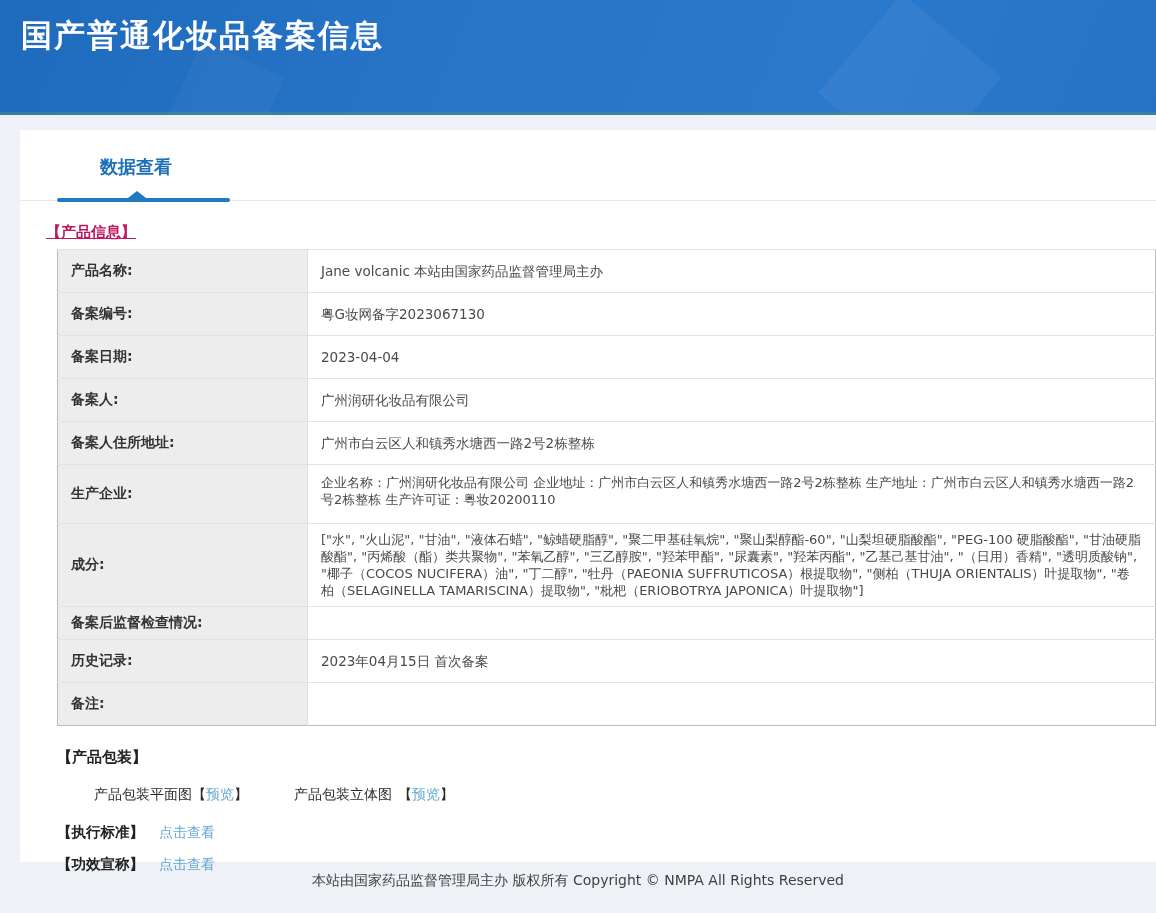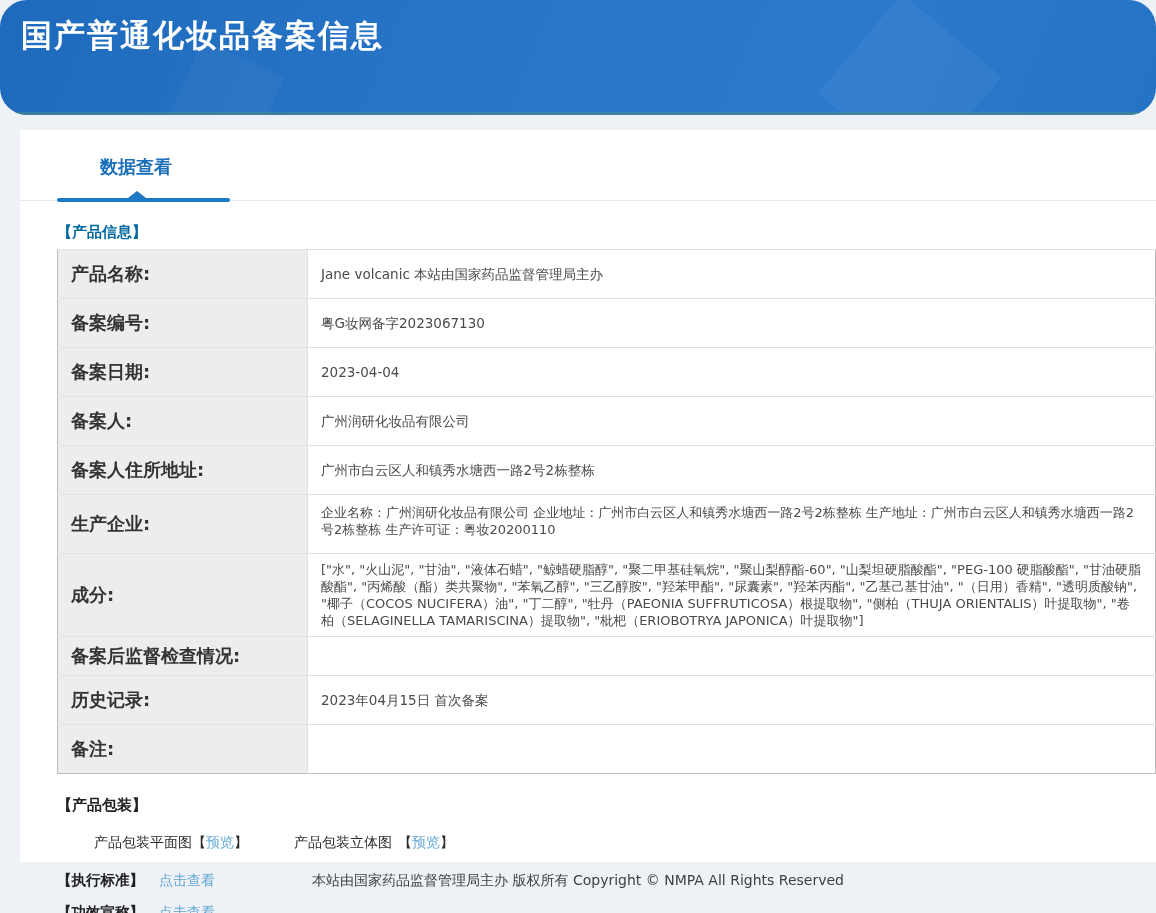--- a/index.html
+++ b/index.html
@@ -5,21 +5,20 @@
   html,body { margin:0; padding:0; }
   body {
     width:1156px; height:913px; overflow:hidden;
     background:#eef1f5;
     font-family:"DejaVu Sans","Liberation Sans",sans-serif;
   }
   
   .header {
     height:115px; position:relative; overflow:hidden;
     background:linear-gradient(112deg,#1e6abc 0%,#2874c7 40%,#2b79cc 72%,#2573c5 100%);
-    border-radius:27px;
   }
   .header::after {
     content:""; position:absolute; left:0; right:0; bottom:0; height:3px;
     background:rgba(75,140,135,0.55);
   }
   .deco { position:absolute; background:rgba(255,255,255,0.05); }
   .deco1 { width:130px; height:130px; left:845px; top:20px; transform:rotate(40deg); }
   .deco2 { width:90px; height:90px; left:180px; top:55px; transform:rotate(25deg); background:rgba(255,255,255,0.04); }
   .page-title {
     margin:0; padding:15px 0 0 21px;
@@ -37,31 +36,31 @@
   }
   .tab-line {
     position:absolute; left:37px; bottom:-2px; width:173px; height:4px;
     background:#2079c3; border-radius:2px;
   }
   .tab-pointer {
     position:absolute; left:108px; bottom:2px; width:0; height:0;
     border-left:9px solid transparent; border-right:9px solid transparent;
     border-bottom:7px solid #2079c3;
   }
-  .sec-heading { font-size:15px; font-weight:bold; color:#0369a1; margin:22px 0 7px 37px; }
+  .sec-heading { font-size:15px; font-weight:bold; color:#be185d; margin:22px 0 7px 26px;text-decoration:underline; }
   
   table.info {
     margin-left:37px; width:1099px;
     border-collapse:collapse; border:1px solid #bdbdbd;
   }
   table.info tr { border-top:1px solid #e2e2e2; }
   td.lbl {
     width:250px; box-sizing:border-box;
     background:#ededed; border-right:1px solid #e0e0e0;
-    font-weight:bold; font-size:18px; color:#333;
+    font-weight:bold; font-size:14px; color:#333;
     padding:12px 10px 12px 13px; vertical-align:middle;
   }
   td.val {
     font-size:13.5px; color:#4a4a4a; line-height:18px;
     padding:11px 13px; vertical-align:middle;
   }
   tr.long td.val { font-size:13px; line-height:17px; padding-top:7px; padding-bottom:7px; }
   tr.med  td.val { font-size:13px; line-height:17px; padding-top:9px; padding-bottom:15px; }
   tr.med  td.lbl, tr.long td.lbl { padding-top:8px; padding-bottom:8px; }
   tr.compact td { padding-top:7px; padding-bottom:7px; }

